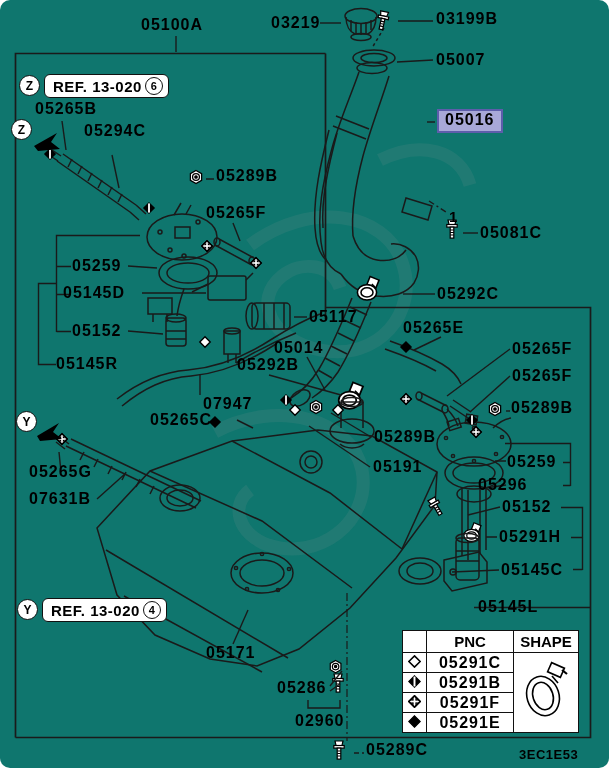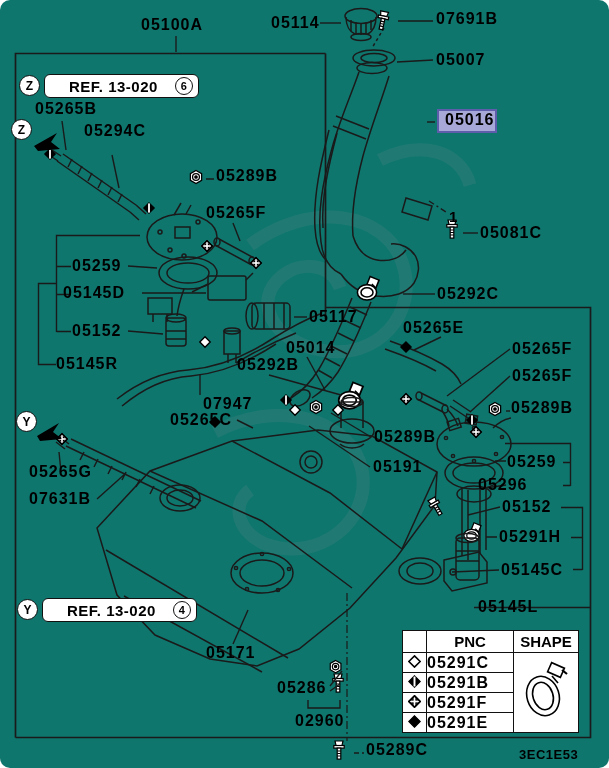--- a/index.html
+++ b/index.html
@@ -1,34 +1,34 @@
 <!DOCTYPE html>
 <html><head>
 <meta charset="utf-8">
 <style>
   html,body{margin:0;padding:0;background:#fff;}
   .stage{position:relative;width:609px;height:768px;background:#0f766e;overflow:hidden;
          font-family:"Liberation Sans",sans-serif;color:#000;border-radius:10px;}
   svg.art{position:absolute;left:0;top:0;}
   .callout{position:absolute;font:700 16px/1.05 "Liberation Sans",sans-serif;
            letter-spacing:1px;white-space:nowrap;color:#000;}
-  .callout.hl{background:#a8a8d8;border:2px solid #5d5dab;padding:1px 0 2px 6px;letter-spacing:1px;}
+  .callout.hl{background:#a8a8d8;border:2px solid #5d5dab;padding:1px 6px 2px 6px;letter-spacing:1px;}
   .marker1{position:absolute;font:700 15px/1 "Liberation Sans",sans-serif;}
   .zone-circle{position:absolute;width:19px;height:19px;border:1.8px solid #111;border-radius:50%;
         display:flex;align-items:center;justify-content:center;font:700 12px/1 "Liberation Sans",sans-serif;background:#fff;}
   .ref-box{position:absolute;height:22px;border:1.8px solid #111;border-radius:6px;background:#fff;
-        display:flex;align-items:center;gap:17px;padding:0 5px 0 24px;}
+        display:flex;align-items:center;gap:3px;padding:0 5px 0 8px;}
   .ref-text{font:700 15px/1 "Liberation Sans",sans-serif;letter-spacing:0.5px;}
   .ref-num{width:16px;height:16px;border:1.6px solid #111;border-radius:50%;
         display:flex;align-items:center;justify-content:center;font:700 11px/1 "Liberation Sans",sans-serif;}
   .pnc-table{position:absolute;left:402px;top:630px;border-collapse:collapse;background:#fff;}
   .pnc-table td,.pnc-table th{border:1.7px solid #111;padding:0;}
   .pnc-table th{height:21px;font:700 15px/1 "Liberation Sans",sans-serif;}
   .c-sym{width:23px;} .c-pnc{width:86px;} .c-shape{width:64px;}
-  .pnc-cell{font:700 16px/1 "Liberation Sans",sans-serif;letter-spacing:1px;height:19px;}
+  .pnc-cell{font:700 16px/1 "Liberation Sans",sans-serif;letter-spacing:1px;text-align:center;height:19px;}
   .sym-cell{text-align:center;vertical-align:middle;height:19px;}
   .shape-cell{text-align:center;vertical-align:middle;}
   .footer-code{position:absolute;left:519px;top:748px;font:700 13px/1 "Liberation Sans",sans-serif;letter-spacing:0.5px;}
 </style>
 </head>
 <body>
 
 <div class="stage">
 
   <svg class="art" width="609" height="768" viewBox="0 0 609 768">
@@ -265,37 +265,37 @@
       <path d="M61,472 L59,452"></path>
       <path d="M97,499 L126,473"></path>
       <path d="M233,644 L248,610"></path>
       <path d="M330,686 L342,671 M330,691 L340,684"></path>
       <path d="M308,700 V708 H340 V700"></path>
       <path d="M354,753 H364" stroke-dasharray="5 3"></path>
     </g>
   </svg>
 
   <span class="callout" style="left:141px;top:17px">05100A</span>
-  <span class="callout" style="left:271px;top:15px">05114</span>
-  <span class="callout" style="left:436px;top:11px">07691B</span>
+  <span class="callout" style="left:271px;top:15px">03219</span>
+  <span class="callout" style="left:436px;top:11px">03199B</span>
   <span class="callout" style="left:436px;top:52px">05007</span>
   <span class="callout hl" style="left:437px;top:109px">05016</span>
   <span class="callout" style="left:35px;top:101px">05265B</span>
   <span class="callout" style="left:84px;top:123px">05294C</span>
   <span class="callout" style="left:216px;top:168px">05289B</span>
   <span class="callout" style="left:206px;top:205px">05265F</span>
   <span class="callout" style="left:72px;top:258px">05259</span>
   <span class="callout" style="left:63px;top:285px">05145D</span>
   <span class="callout" style="left:72px;top:323px">05152</span>
   <span class="callout" style="left:56px;top:356px">05145R</span>
   <span class="callout" style="left:309px;top:309px">05117</span>
-  <span class="callout" style="left:286px;top:340px">05014</span>
+  <span class="callout" style="left:274px;top:340px">05014</span>
   <span class="callout" style="left:237px;top:357px">05292B</span>
   <span class="callout" style="left:203px;top:396px">07947</span>
-  <span class="callout" style="left:170px;top:412px">05265C</span>
+  <span class="callout" style="left:150px;top:412px">05265C</span>
   <span class="callout" style="left:403px;top:320px">05265E</span>
   <span class="callout" style="left:437px;top:286px">05292C</span>
   <span class="callout" style="left:480px;top:225px">05081C</span>
   <span class="callout" style="left:512px;top:341px">05265F</span>
   <span class="callout" style="left:512px;top:368px">05265F</span>
   <span class="callout" style="left:511px;top:400px">05289B</span>
   <span class="callout" style="left:374px;top:429px">05289B</span>
   <span class="callout" style="left:373px;top:459px">05191</span>
   <span class="callout" style="left:507px;top:454px">05259</span>
   <span class="callout" style="left:478px;top:477px">05296</span>

